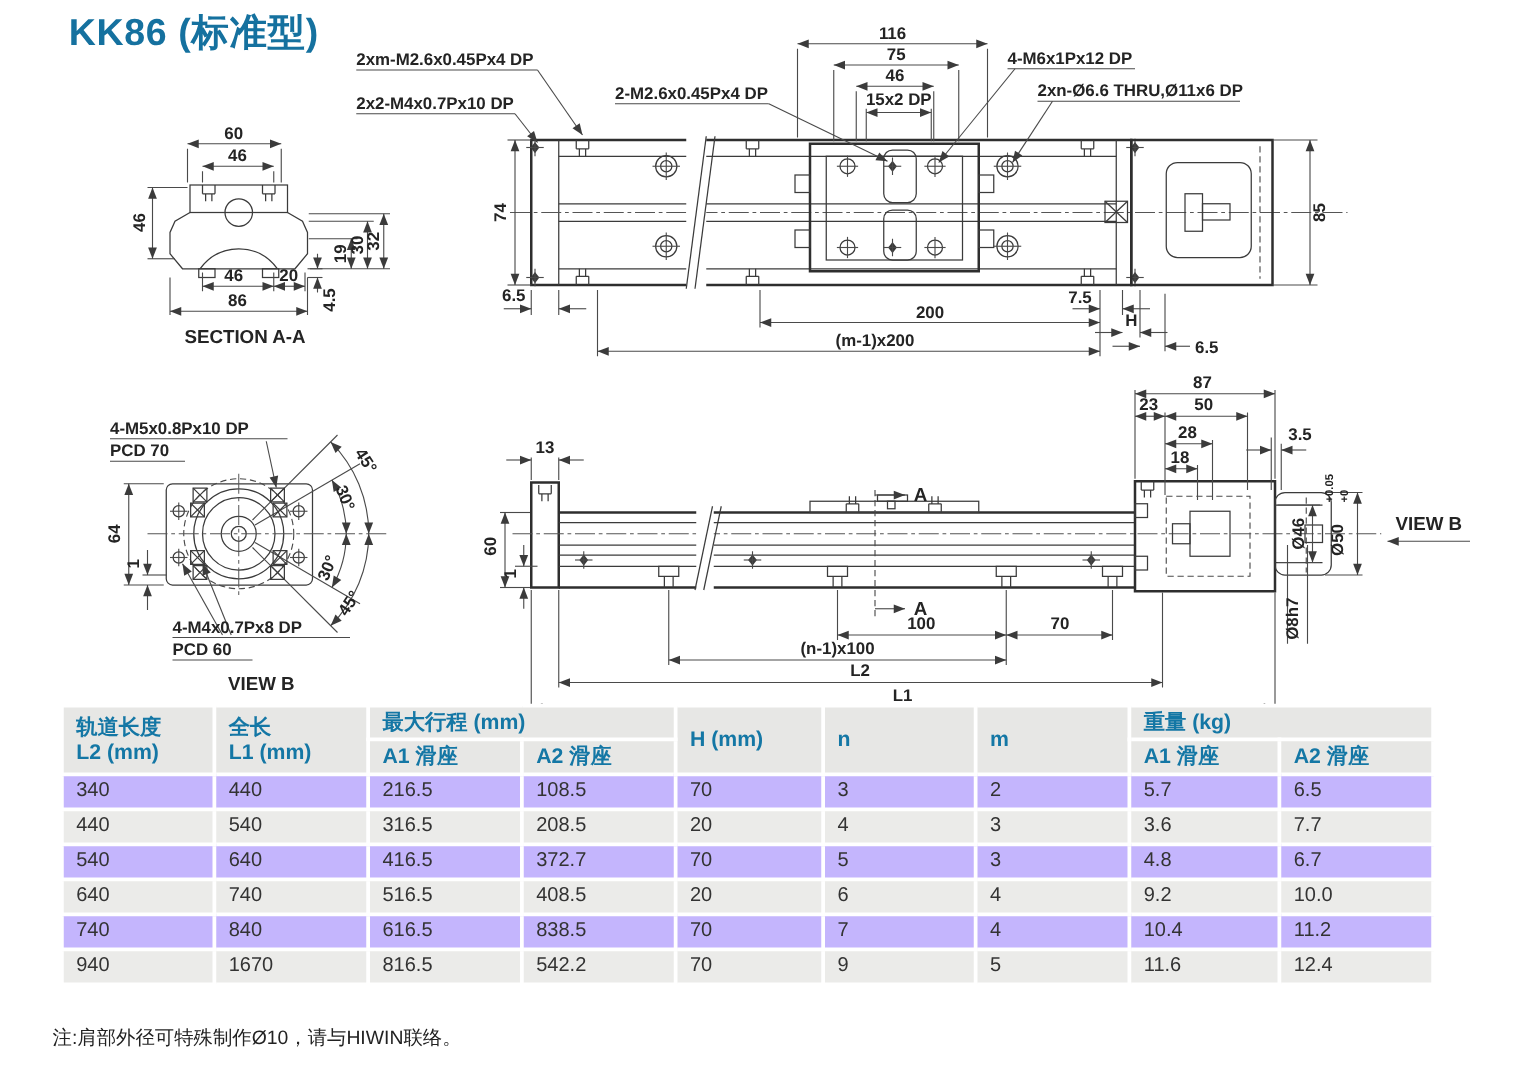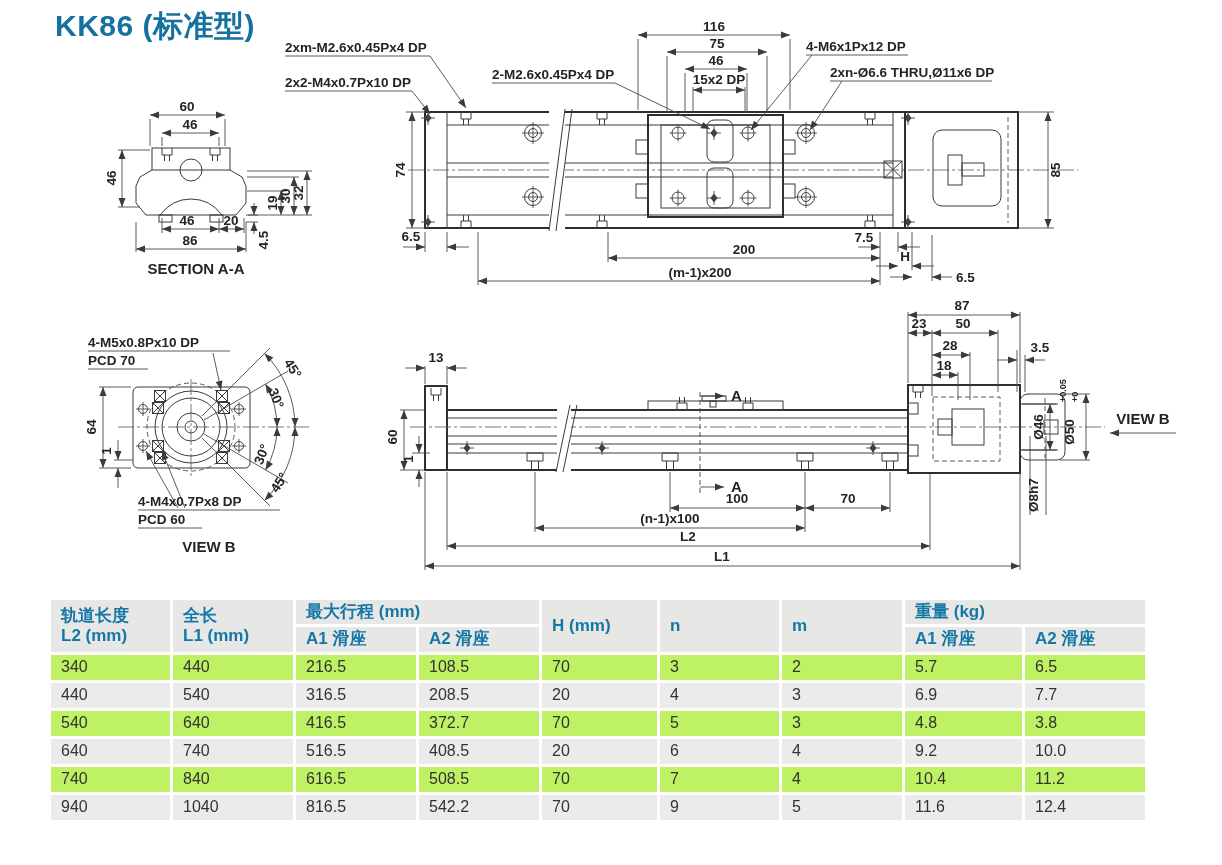--- a/index.html
+++ b/index.html
@@ -15,28 +15,28 @@
   #dwg .cl{stroke:#555;stroke-width:0.8;fill:none;stroke-dasharray:16 3 3 3;}
   #dwg .hd{stroke:#4a4a4a;stroke-width:0.9;fill:none;stroke-dasharray:5 3;}
   #dwg .fil{fill:#3b3b3b;stroke:none;}
   #dwg .wh{fill:#fff;stroke:none;}
   #dwg text{font-family:"Liberation Sans",sans-serif;font-weight:700;
             font-size:13.5px;fill:#242424;}
   #dwg text.mid{text-anchor:middle;}
   #dwg text.cap{font-size:15px;}
   #dwg text.tol{font-size:9px;}
   
-  table.spec{position:absolute;left:48px;top:597px;width:1097px;border-collapse:collapse;
+  table.spec{position:absolute;left:48px;top:563px;width:1097px;border-collapse:collapse;
              table-layout:fixed;}
   table.spec th,table.spec td{border:3px solid #fff;padding:2px 4px 2px 10px;
              text-align:left;vertical-align:middle;}
   table.spec th{background:#e7e7e5;color:#1477a5;font-size:17px;font-weight:700;
              line-height:1.2;}
   table.spec td{font-size:16px;color:#333;height:21px;font-weight:400;}
-  tr.odd td{background:#bef264;}
+  tr.odd td{background:#c4b5fd;}
   tr.even td{background:#ebebe9;}
   #note{position:absolute;left:42px;top:820px;font-size:15.5px;color:#222;}
 </style>
 </head>
 <body>
 
 <div id="page">
   <div id="title">KK86 (标准型)</div>
 
   <svg id="dwg" width="1222" height="580" viewBox="0 0 1222 580">
@@ -475,63 +475,64 @@
           <td>6.5</td>
       </tr>
       <tr class="even">
         <td>440</td>
           <td>540</td>
           <td>316.5</td>
           <td>208.5</td>
           <td>20</td>
           <td>4</td>
           <td>3</td>
-          <td>6.9</td>
+          <td>3.6</td>
           <td>7.7</td>
       </tr>
       <tr class="odd">
         <td>540</td>
           <td>640</td>
           <td>416.5</td>
           <td>372.7</td>
           <td>70</td>
           <td>5</td>
           <td>3</td>
           <td>4.8</td>
-          <td>3.8</td>
+          <td>6.7</td>
       </tr>
       <tr class="even">
         <td>640</td>
           <td>740</td>
           <td>516.5</td>
           <td>408.5</td>
           <td>20</td>
           <td>6</td>
           <td>4</td>
           <td>9.2</td>
           <td>10.0</td>
       </tr>
       <tr class="odd">
         <td>740</td>
           <td>840</td>
           <td>616.5</td>
-          <td>508.5</td>
+          <td>838.5</td>
           <td>70</td>
           <td>7</td>
           <td>4</td>
           <td>10.4</td>
           <td>11.2</td>
       </tr>
       <tr class="even">
         <td>940</td>
-          <td>1040</td>
+          <td>1670</td>
           <td>816.5</td>
           <td>542.2</td>
           <td>70</td>
           <td>9</td>
           <td>5</td>
           <td>11.6</td>
           <td>12.4</td>
       </tr>
     </tbody>
   </table>
 
+  <div id="note">注:肩部外径可特殊制作Ø10，请与HIWIN联络。</div>
 </div>
 
 </body></html>

